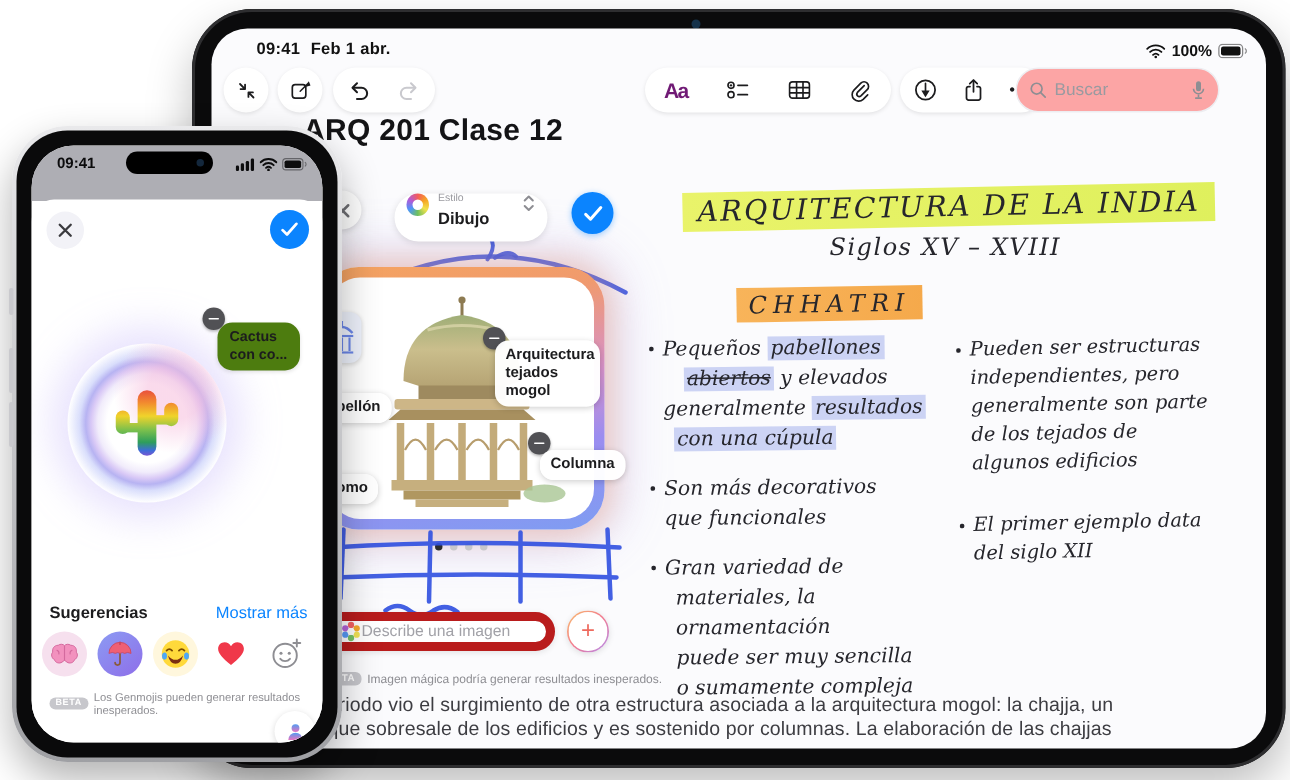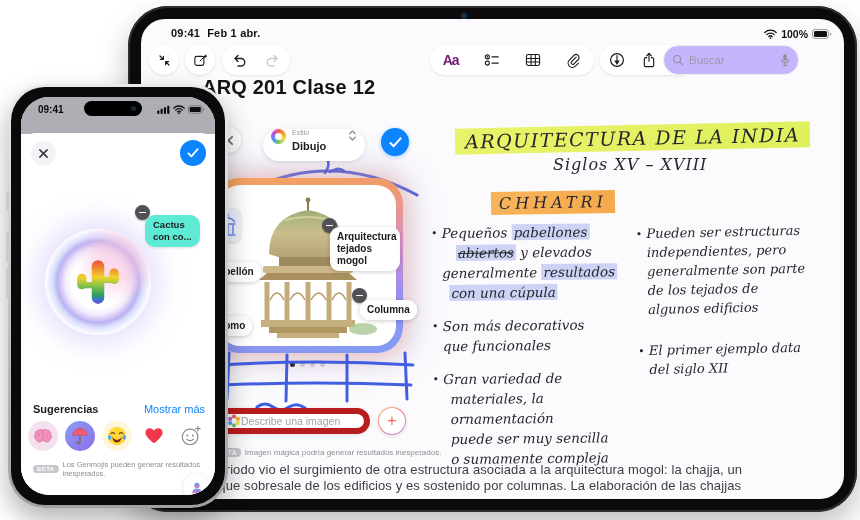--- a/index.html
+++ b/index.html
@@ -22,22 +22,22 @@
   .pad-status-right { position:absolute; top:9px; right:12px; display:flex;
     align-items:center; gap:4px; font-size:10.5px; font-weight:bold; color:#111; }
 
   .pad-toolbar { position:absolute; top:26px; left:0; right:0; height:32px; }
   .tb-circle { position:absolute; top:0; height:30px; background:#fff; border-radius:15px;
     box-shadow:0 1px 3px rgba(0,0,0,.10); display:flex; align-items:center;
     justify-content:center; gap:14px; }
   .icon-btn { display:flex; align-items:center; justify-content:center; cursor:pointer; }
   .aa { font-size:14px; color:#701a75; font-weight:bold; letter-spacing:-1px; }
   .ellipsis { font-size:11px; color:#1c1c1e; letter-spacing:1px; }
-  .search-pill { position:absolute; top:0; left:522px; width:136px; height:30px;
-    background:#c4b5fd; border:1px solid #ededf1; border-radius:15px;
+  .search-pill { position:absolute; top:0; left:536px; width:136px; height:30px;
+    background:#fca5a5; border:1px solid #ededf1; border-radius:15px;
     display:flex; align-items:center; padding:0 8px; gap:5px; }
   .search-pill input { flex:1; border:none; outline:none; background:transparent;
     font-size:11.5px; color:#3a3a3e; font-family:inherit; min-width:10px; }
   .search-pill input::placeholder { color:#9a9aa0; }
 
   .note-title { position:absolute; left:61px; top:57px; font-size:20px; font-weight:bold;
     color:#141416; letter-spacing:.2px; }
 
   
   .pg-close { position:absolute; left:74px; top:108px; width:26px; height:26px;
@@ -153,21 +153,21 @@
     border-radius:50%; background:#0b84fe; display:flex; align-items:center; justify-content:center; }
 
   .bubble { position:absolute; left:24px; top:96px; width:106px; height:106px; border-radius:50%;
     background:
       radial-gradient(circle at 68% 30%, rgba(246,188,220,.55) 0 18%, transparent 40%),
       radial-gradient(closest-side, #ffffff 50%, #f1ecfb 62%, #d9c9f6 70%, #b7b3f2 77%,
         rgba(160,172,246,.40) 85%, rgba(255,255,255,0) 100%);
     box-shadow:0 0 26px 10px rgba(186,170,248,.35);
     display:flex; align-items:center; justify-content:center; }
 
-  .cactus-tag { position:absolute; left:124px; top:82px; background:#5eead4;
+  .cactus-tag { position:absolute; left:124px; top:82px; background:#4d7c0f;
     border-radius:10px; padding:4px 8px; font-size:9.5px; font-weight:bold;
     color:#1c1c1e; line-height:12px; box-shadow:0 1px 3px rgba(0,0,0,.12); cursor:pointer; }
   .cactus-minus { left:114px; top:72px; }
 
   .sugg-row { position:absolute; left:12px; right:10px; top:270px; display:flex;
     justify-content:space-between; align-items:center; }
   .sugg-label { font-size:11px; font-weight:bold; color:#1c1c1e; }
   .show-more { font-size:11px; color:#0a84ff; cursor:pointer; }
 
   .emoji-row { position:absolute; left:7px; top:288px; display:flex; gap:7px; }

